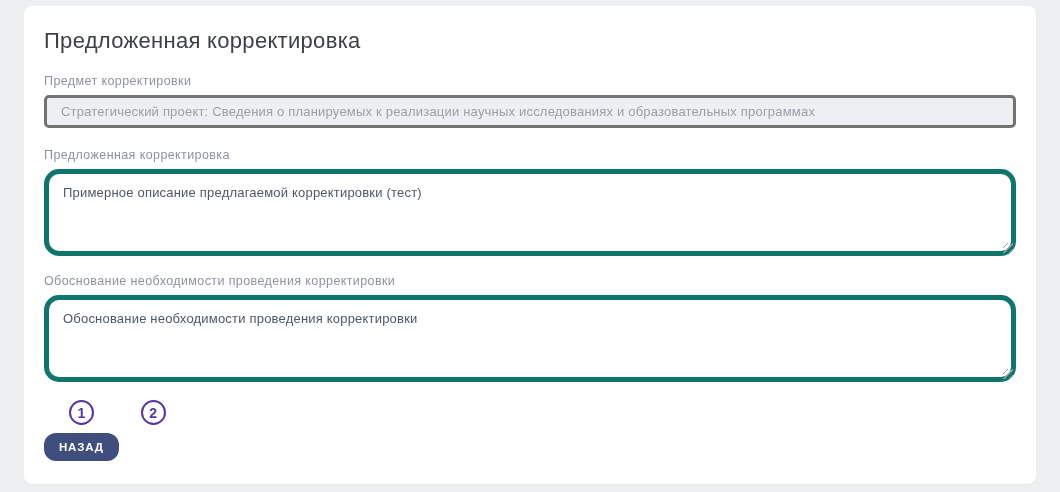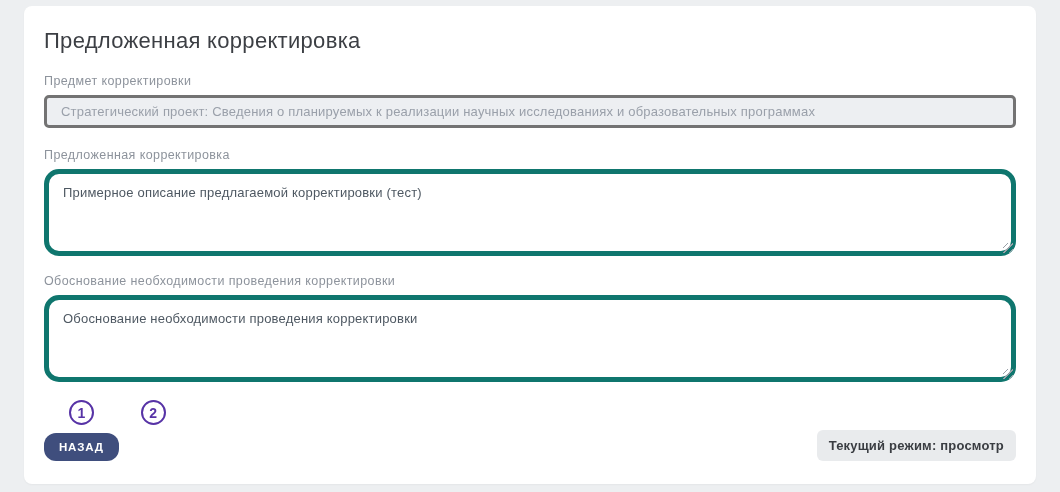--- a/index.html
+++ b/index.html
@@ -155,16 +155,15 @@
   <div class="footer">
     <div class="actions">
       <div class="action-group">
         <div class="annotation-circle">1</div>
         <button class="btn btn-back">НАЗАД</button>
       </div>
       <div class="action-group">
         <div class="annotation-circle">2</div>
       </div>
     </div>
-    <div class="mode-badge">Текущий режим: просмотр</div>
   </div>
 
 </div>
 
 </body></html>

